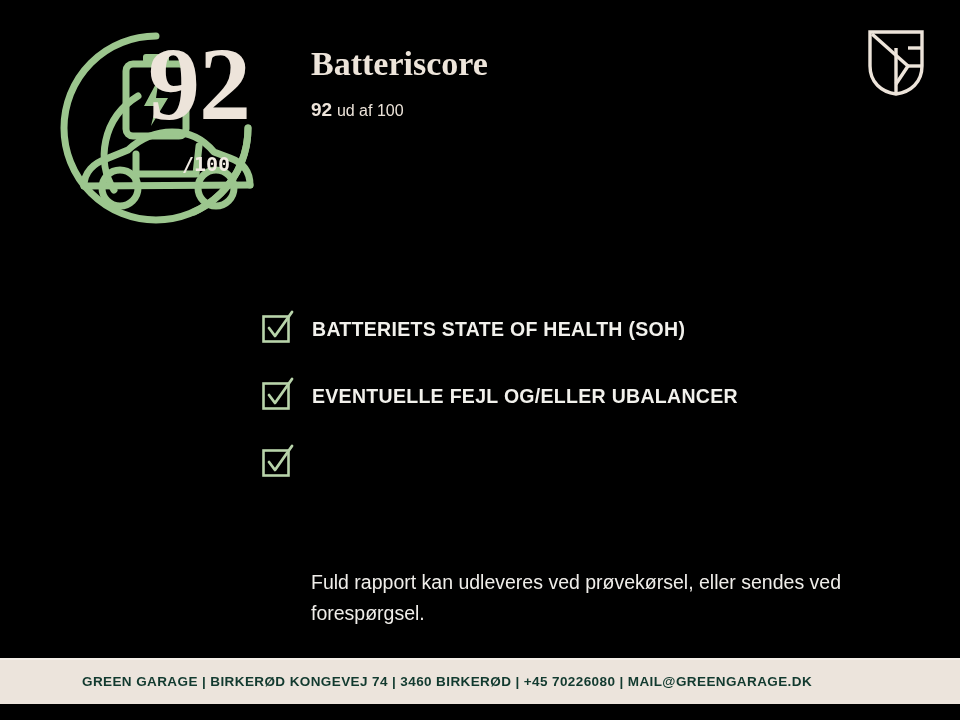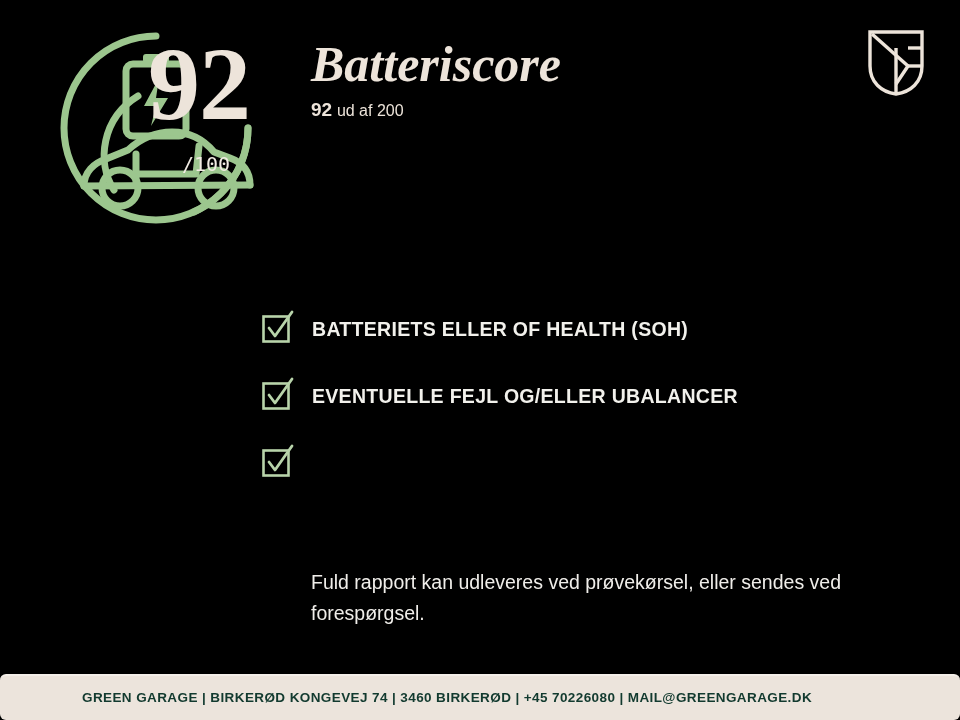--- a/index.html
+++ b/index.html
@@ -44,21 +44,21 @@
     font-size: 104px;
     line-height: 104px;
     color: #ede4da;
     letter-spacing: -1px;
   }
   #badge-denominator {
     position: absolute;
     left: 138px;
     top: 130px;
     font-family: "DejaVu Sans Mono", monospace;
-    font-weight: 400;
+    font-weight: 700;
     font-size: 20px;
     letter-spacing: 0px;
     color: #f2ece4;
   }
 
   
   #brandmark {
     position: absolute;
     right: 32px;
     top: 26px;
@@ -69,26 +69,25 @@
   
   #content {
     position: absolute;
     left: 311px;
     top: 36px;
     width: 600px;
   }
   #title {
     font-family: "Liberation Serif", "DejaVu Serif", serif;
     font-weight: 700;
-    font-size: 50px;
+    font-size: 34px;
     line-height: 56px;
     color: #ede4da;
     margin: 0;
     letter-spacing: 0px;
-    font-style: italic;
   }
   #subtitle {
     margin: 8px 0 0 0;
     font-size: 17px;
     color: #ede4da;
     line-height: 20px;
   }
   #subtitle .sub-score {
     font-weight: 700;
     font-size: 19px;
@@ -147,26 +146,25 @@
     line-height: 31px;
     color: #f0eeea;
     font-weight: 400;
     margin-top: 32px;
   }
 
   
   #footer {
     position: absolute;
     left: 0;
-    bottom: 0;
+    bottom: 16px;
     width: 960px;
     height: 44px;
     background: #ece4dc;
     border-top: 2px solid #f4efe9;
-    border-radius: 6px;
   }
   #footer-text {
     position: absolute;
     left: 82px;
     top: 0;
     height: 44px;
     line-height: 44px;
     font-size: 13.5px;
     font-weight: 700;
     letter-spacing: 0.4px;
@@ -212,33 +210,33 @@
     <path d="M8 8 L44 40" stroke="#ede4da" stroke-width="3.4" fill="none"></path>
     <path d="M44 22 L58 22" stroke="#ede4da" stroke-width="3.4" fill="none"></path>
     <path d="M44 40 L58 40" stroke="#ede4da" stroke-width="3.4" fill="none"></path>
     <path d="M44 40 L32 58" stroke="#ede4da" stroke-width="3.4" fill="none"></path>
   </svg>
 
   <div id="content">
     <h1 id="title">Batteriscore</h1>
     <p id="subtitle">
       <span class="sub-score">92</span>
-      <span class="sub-rest">ud af 200</span>
+      <span class="sub-rest">ud af 100</span>
     </p>
   </div>
 
 
   <div id="checklist">
 
     <div class="check-row">
       <svg class="check-box" viewBox="0 0 34 34">
         <rect x="3.5" y="6.5" width="25" height="25" fill="none" stroke="#b8d4aa" stroke-width="2.6"></rect>
         <path d="M9 18 L15 26 L32 2" fill="none" stroke="#b8d4aa" stroke-width="2.8" stroke-linecap="round" stroke-linejoin="round"></path>
       </svg>
-      <div class="check-label">BATTERIETS ELLER OF HEALTH (SOH)</div>
+      <div class="check-label">BATTERIETS STATE OF HEALTH (SOH)</div>
     </div>
 
     <div class="check-row">
       <svg class="check-box" viewBox="0 0 34 34">
         <rect x="3.5" y="6.5" width="25" height="25" fill="none" stroke="#b8d4aa" stroke-width="2.6"></rect>
         <path d="M9 18 L15 26 L32 2" fill="none" stroke="#b8d4aa" stroke-width="2.8" stroke-linecap="round" stroke-linejoin="round"></path>
       </svg>
       <div class="check-label">EVENTUELLE FEJL OG/ELLER UBALANCER</div>
     </div>
 

